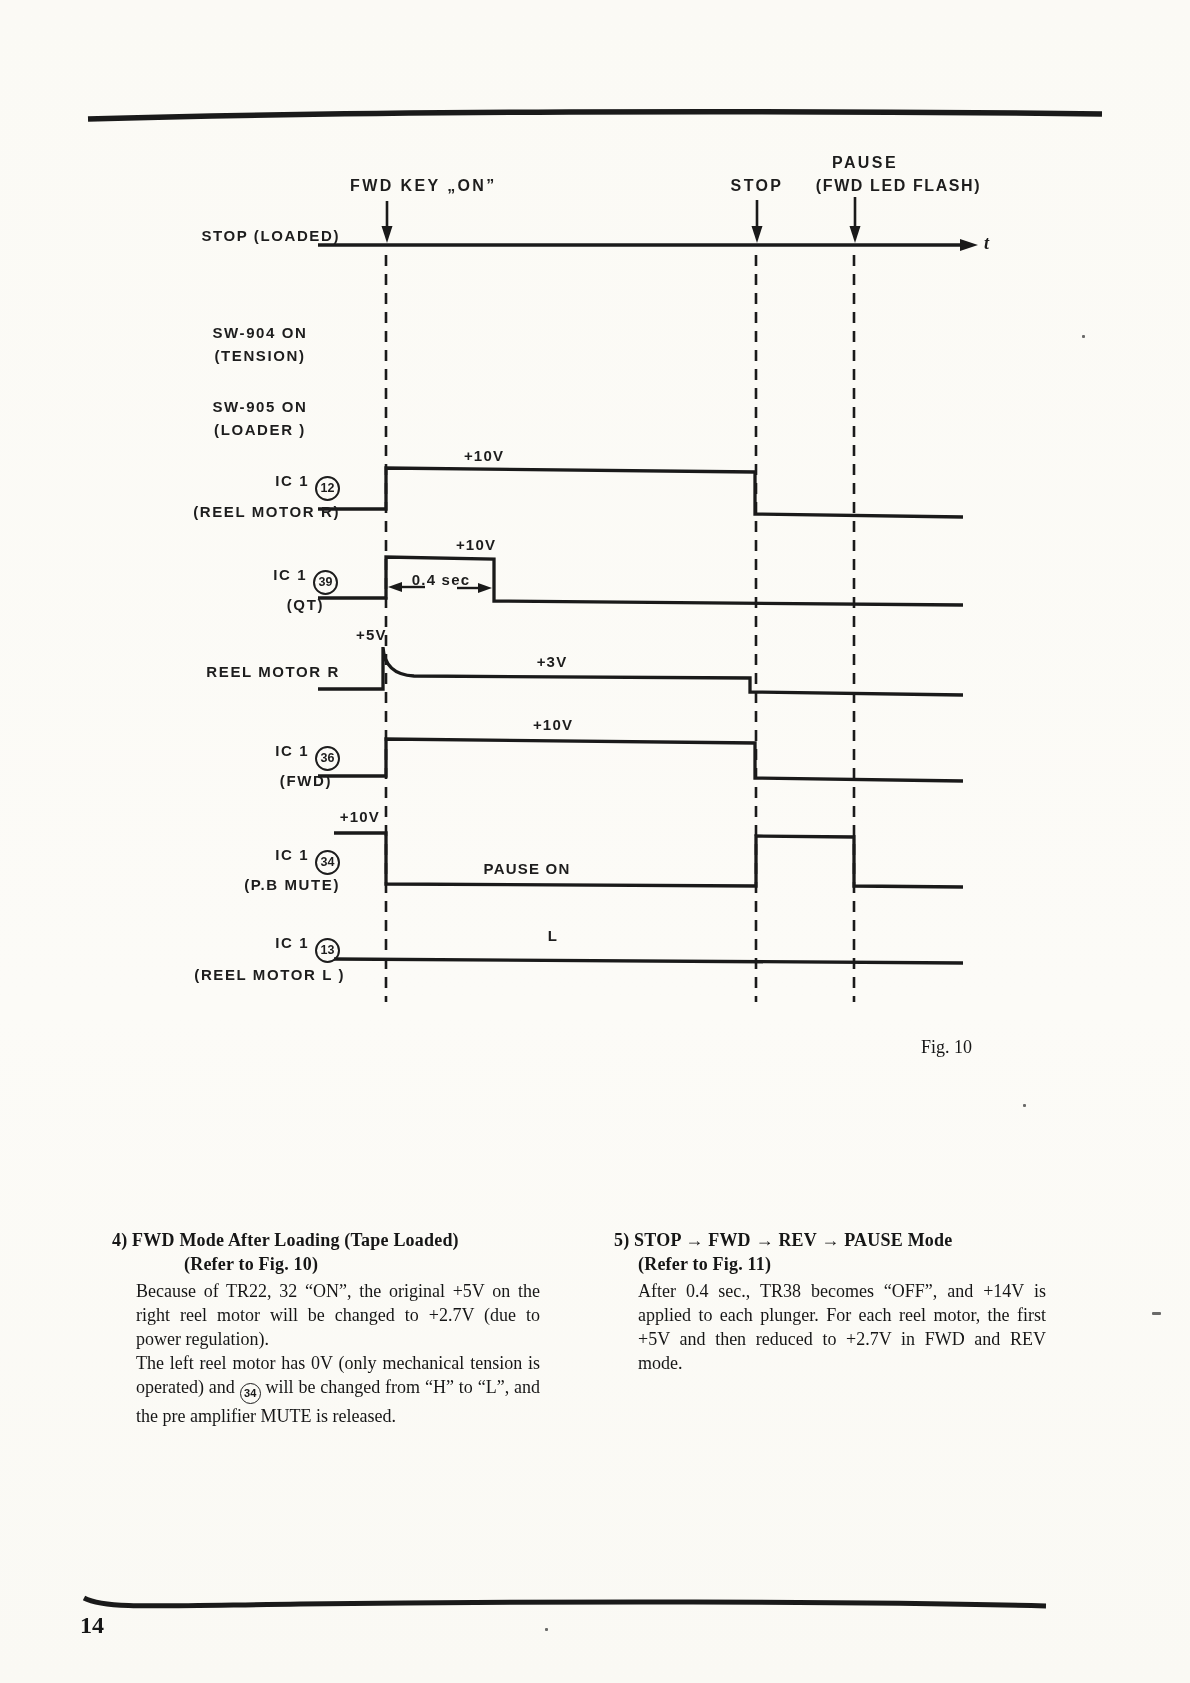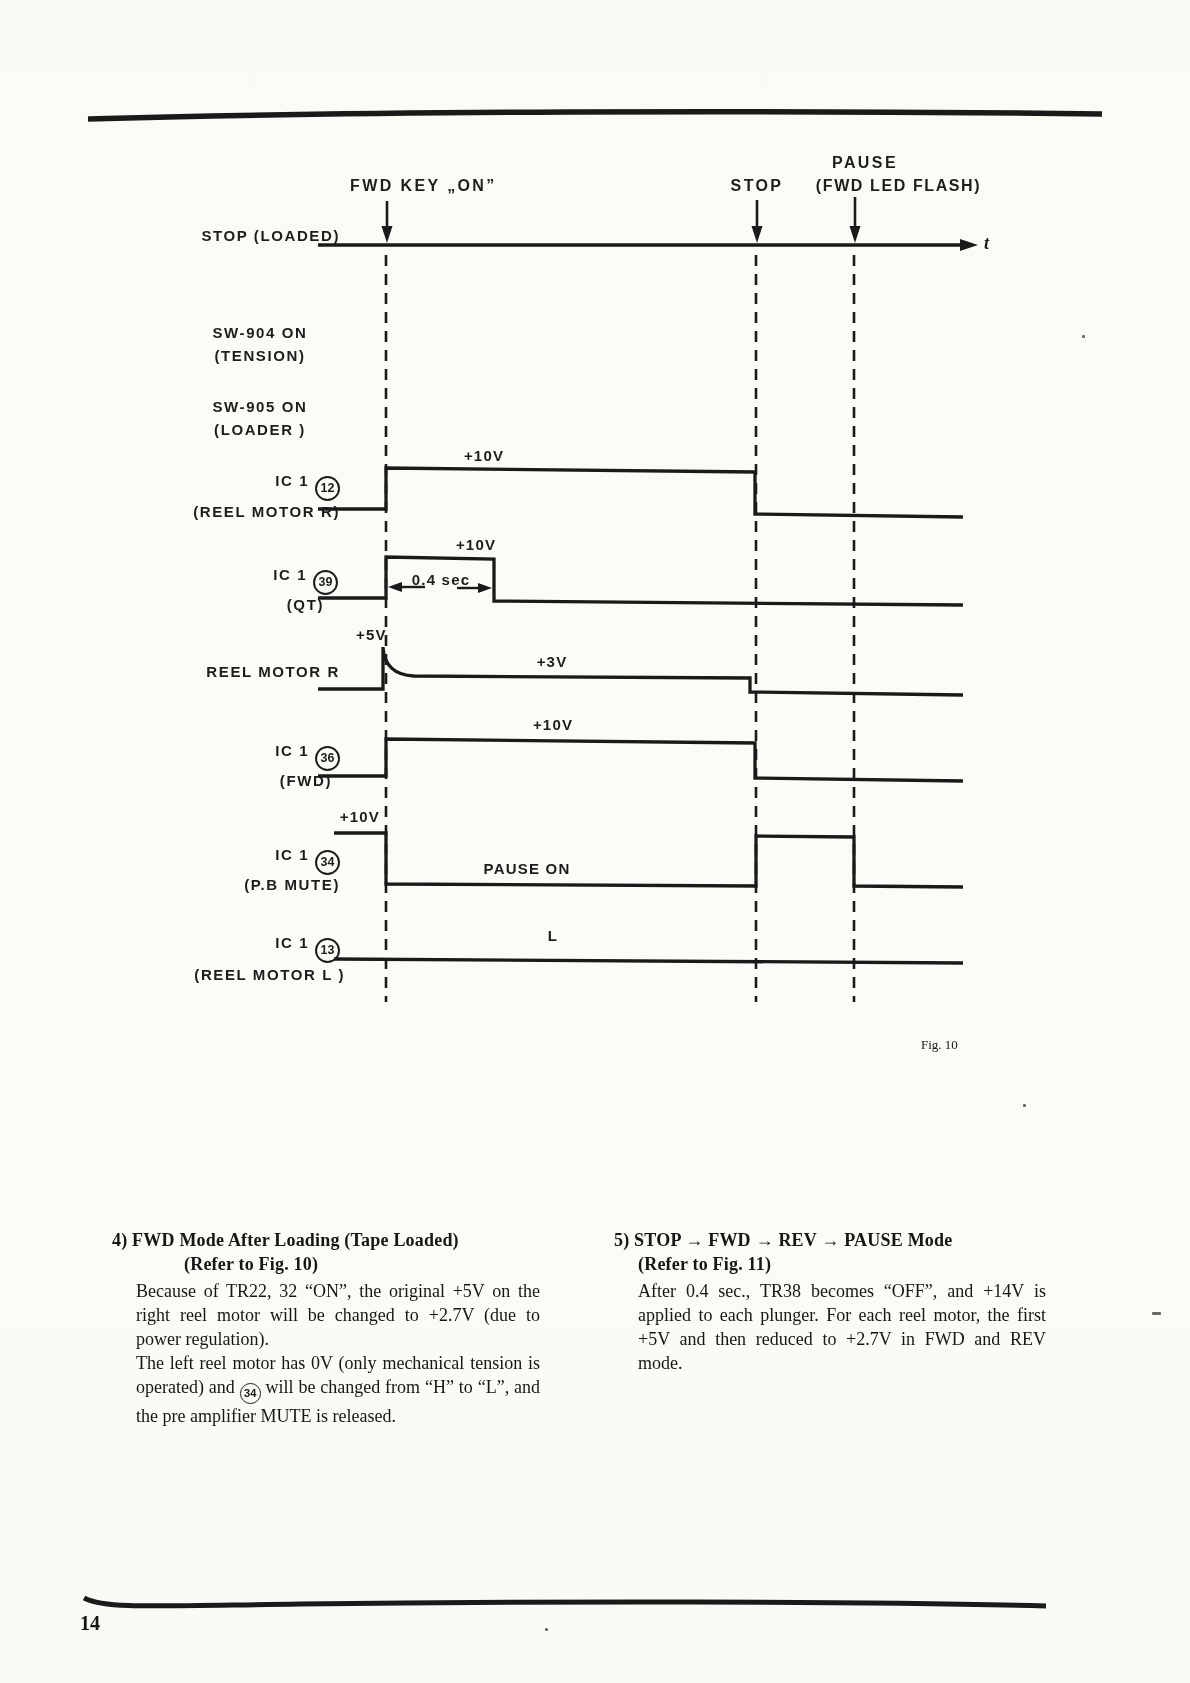--- a/index.html
+++ b/index.html
@@ -27,23 +27,23 @@
   .body-text .circ{width:21px;height:21px;border-width:1.7px;font-size:11px;
         vertical-align:-4px;}
 
   
   .sec{position:absolute;font-family:"Liberation Serif","DejaVu Serif",serif;
        color:#161616;}
   .h1{font-size:18px;font-weight:700;white-space:nowrap;letter-spacing:.2px;}
   .body-text{font-size:18px;line-height:24px;text-align:justify;}
   .body-text p{margin:0;}
   .caption{position:absolute;font-family:"Liberation Serif","DejaVu Serif",serif;
-       font-size:13px;color:#161616;}
+       font-size:18px;color:#161616;}
   .pagenum{position:absolute;font-family:"Liberation Serif","DejaVu Serif",serif;
-       font-size:20px;font-weight:700;color:#161616;}
+       font-size:24px;font-weight:700;color:#161616;}
   .speck{position:absolute;background:#3a3a3a;opacity:.75;border-radius:1px;}
 </style>
 </head>
 <body>
 
 <div class="page">
 
   <svg class="art" width="1190" height="1683" viewBox="0 0 1190 1683">
     <g stroke="#1a1a1a" fill="none">
 

